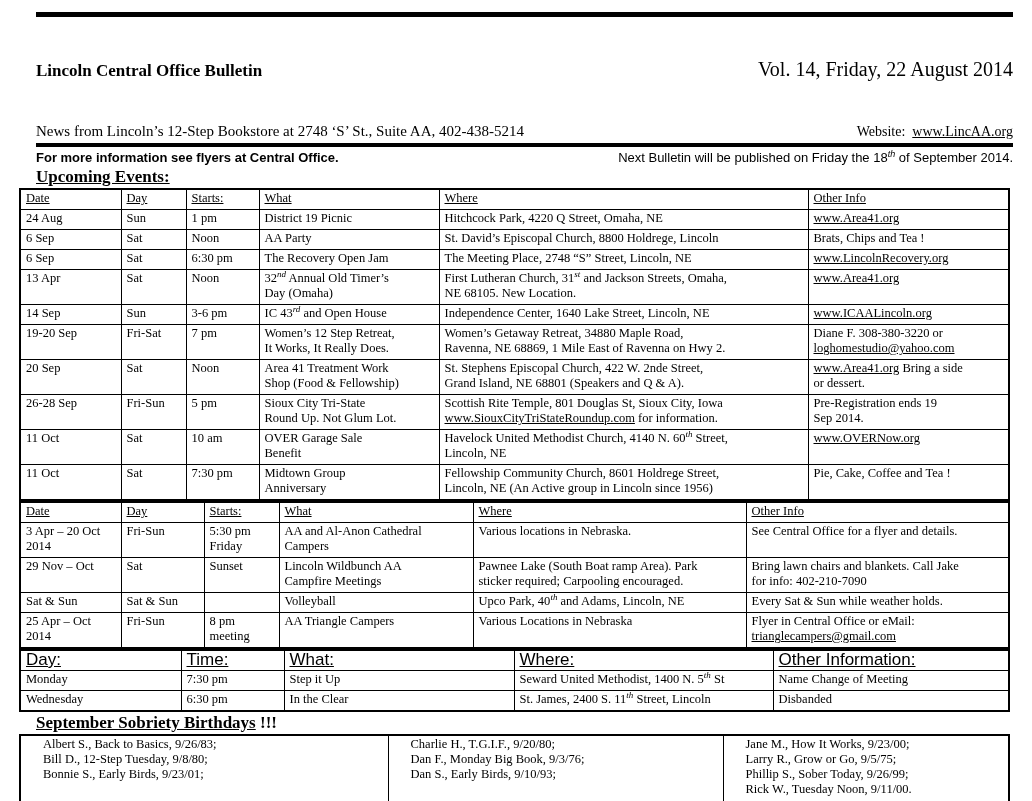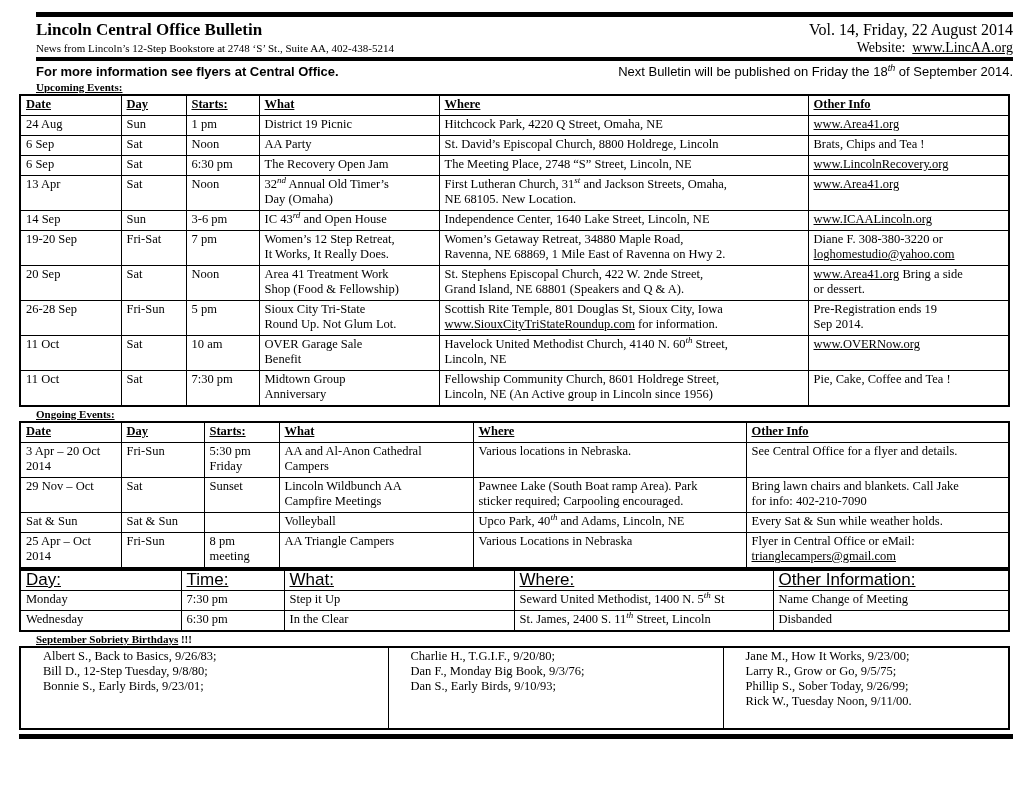--- a/index.html
+++ b/index.html
@@ -2,34 +2,34 @@
 <html><head>
 <meta charset="utf-8">
 <style>
   html,body{margin:0;padding:0;background:#ffffff;}
   body{width:1032px;height:801px;overflow:hidden;color:#000;font-family:"Liberation Serif",serif;}
   .page{box-sizing:border-box;width:1032px;height:801px;padding:12px 19px 0 19px;}
   .bar{background:#000;}
   .bar-top{height:5px;margin-left:17px;}
   .bar-mid{height:4px;margin-left:17px;}
   .bar-bottom{height:5px;margin-top:4px;}
-  .hrow{display:flex;justify-content:space-between;align-items:baseline;margin-left:17px;}
+  .hrow{display:flex;justify-content:space-between;align-items:baseline;margin-left:17px;margin-top:41px;}
   .title{font-weight:bold;font-size:17px;padding-top:3px;}
-  .vol{font-size:16px;}
-  .news{font-size:11px;padding:1px 0 3px 0;}
+  .vol{font-size:20px;}
+  .news{font-size:15px;padding:1px 0 3px 0;}
   .site{font-size:14px;}
   .irow{display:flex;justify-content:space-between;align-items:flex-start;
         font-family:"Liberation Sans",sans-serif;font-size:13px;margin:3px 0 2px 17px;}
   .info-left{font-weight:bold;}
-  .sec-title{font-weight:bold;font-size:11px;margin:1px 0 1px 17px;}
+  .sec-title{font-weight:bold;font-size:17px;margin:1px 0 1px 17px;}
   .sec-title .u{text-decoration:underline;}
   table.doc{border-collapse:collapse;table-layout:fixed;width:989px;border:2px solid #000;}
   table.doc th,table.doc td{border:1px solid #000;padding:1px 5px 3px 5px;vertical-align:top;
         text-align:left;font-size:12.5px;line-height:15px;overflow:hidden;}
-  table.doc th{font-weight:bold;}
+  table.doc th{font-weight:normal;}
   table.doc th .u{text-decoration:underline;}
   table.sans-head th{font-family:"Liberation Sans",sans-serif;font-weight:normal;font-size:17px;}
   .doc-link{text-decoration:underline;cursor:pointer;}
   sup{font-size:9px;line-height:0;font-style:italic;}
   table.bday td{height:76px;padding-left:22px;}
 </style>
 </head>
 <body>
 
 <div class="page">
@@ -150,21 +150,20 @@
           <td>11 Oct</td>
           <td>Sat</td>
           <td>7:30 pm</td>
           <td>Midtown Group<br>Anniversary</td>
           <td>Fellowship Community Church, 8601 Holdrege Street,<br>Lincoln, NE (An Active group in Lincoln since 1956)</td>
           <td>Pie, Cake, Coffee and Tea !</td>
         </tr>
       </tbody>
     </table>
 
-  <div class="sec-title"><span class="u">Ongoing Events:</span></div>
   <table class="doc" id="ongoing-table">
     <colgroup>
         <col style="width:101px">
         <col style="width:83px">
         <col style="width:75px">
         <col style="width:194px">
         <col style="width:273px">
         <col style="width:263px">
       </colgroup>
   <thead>

